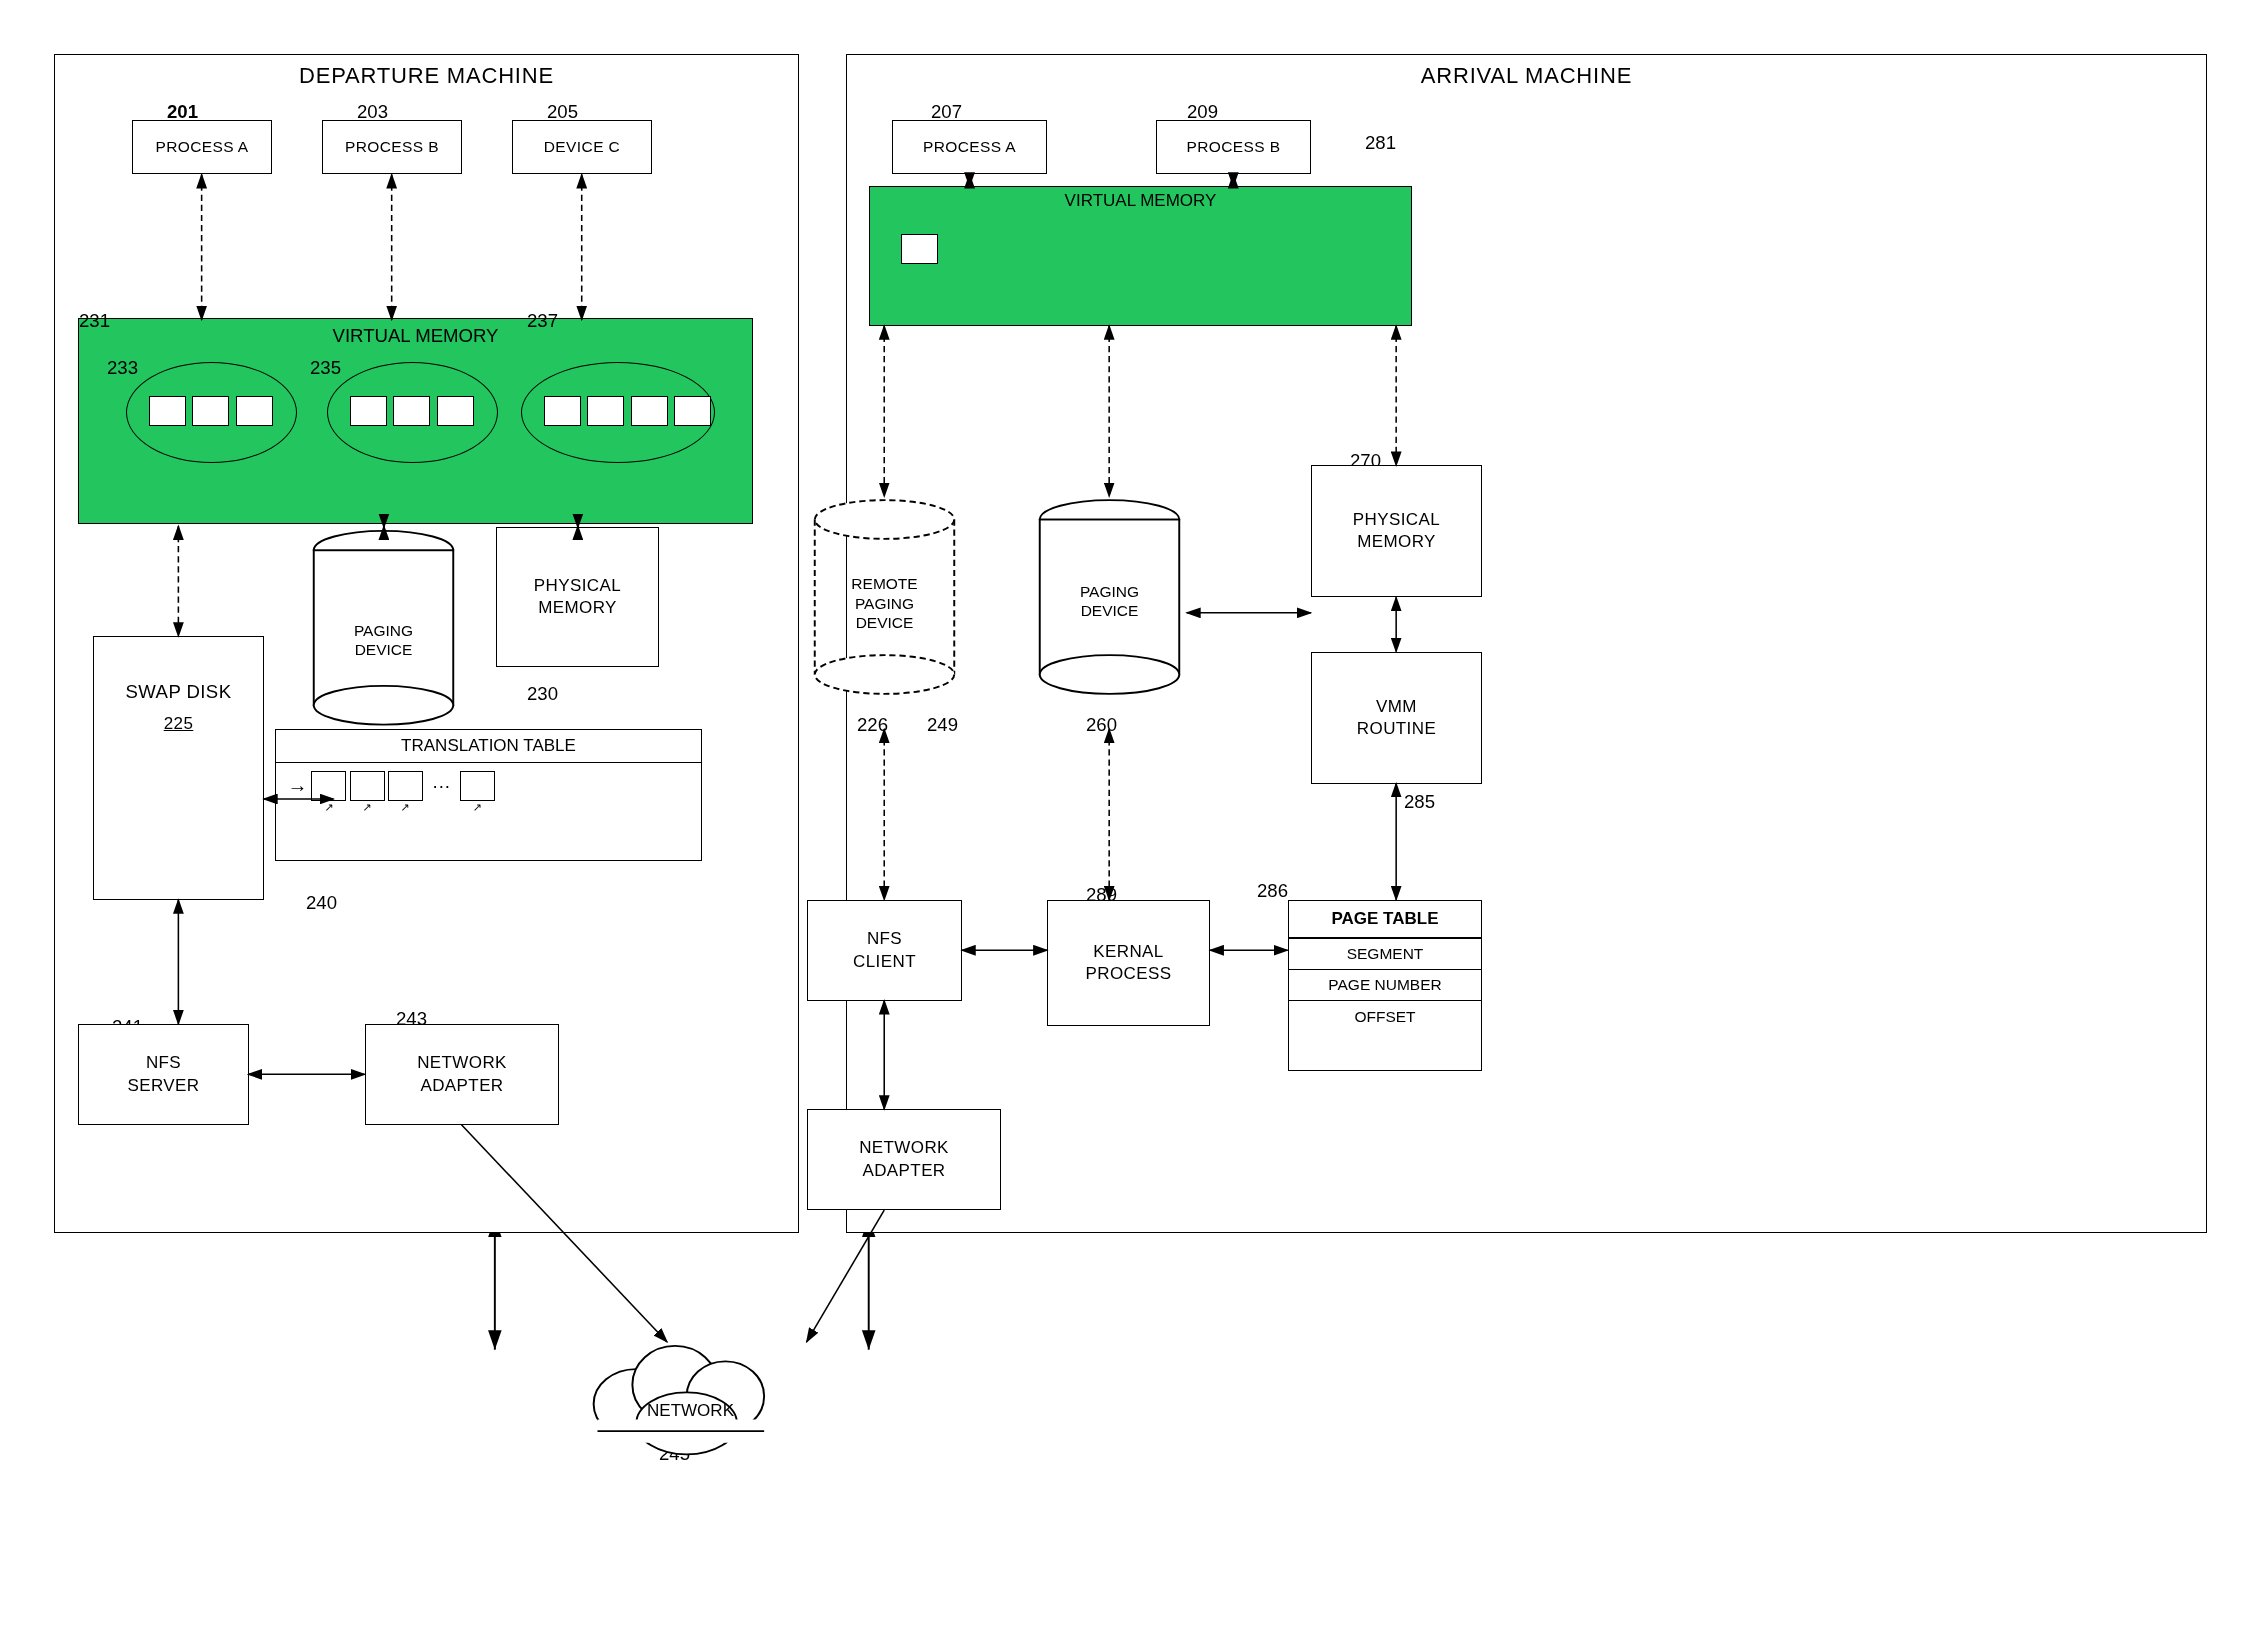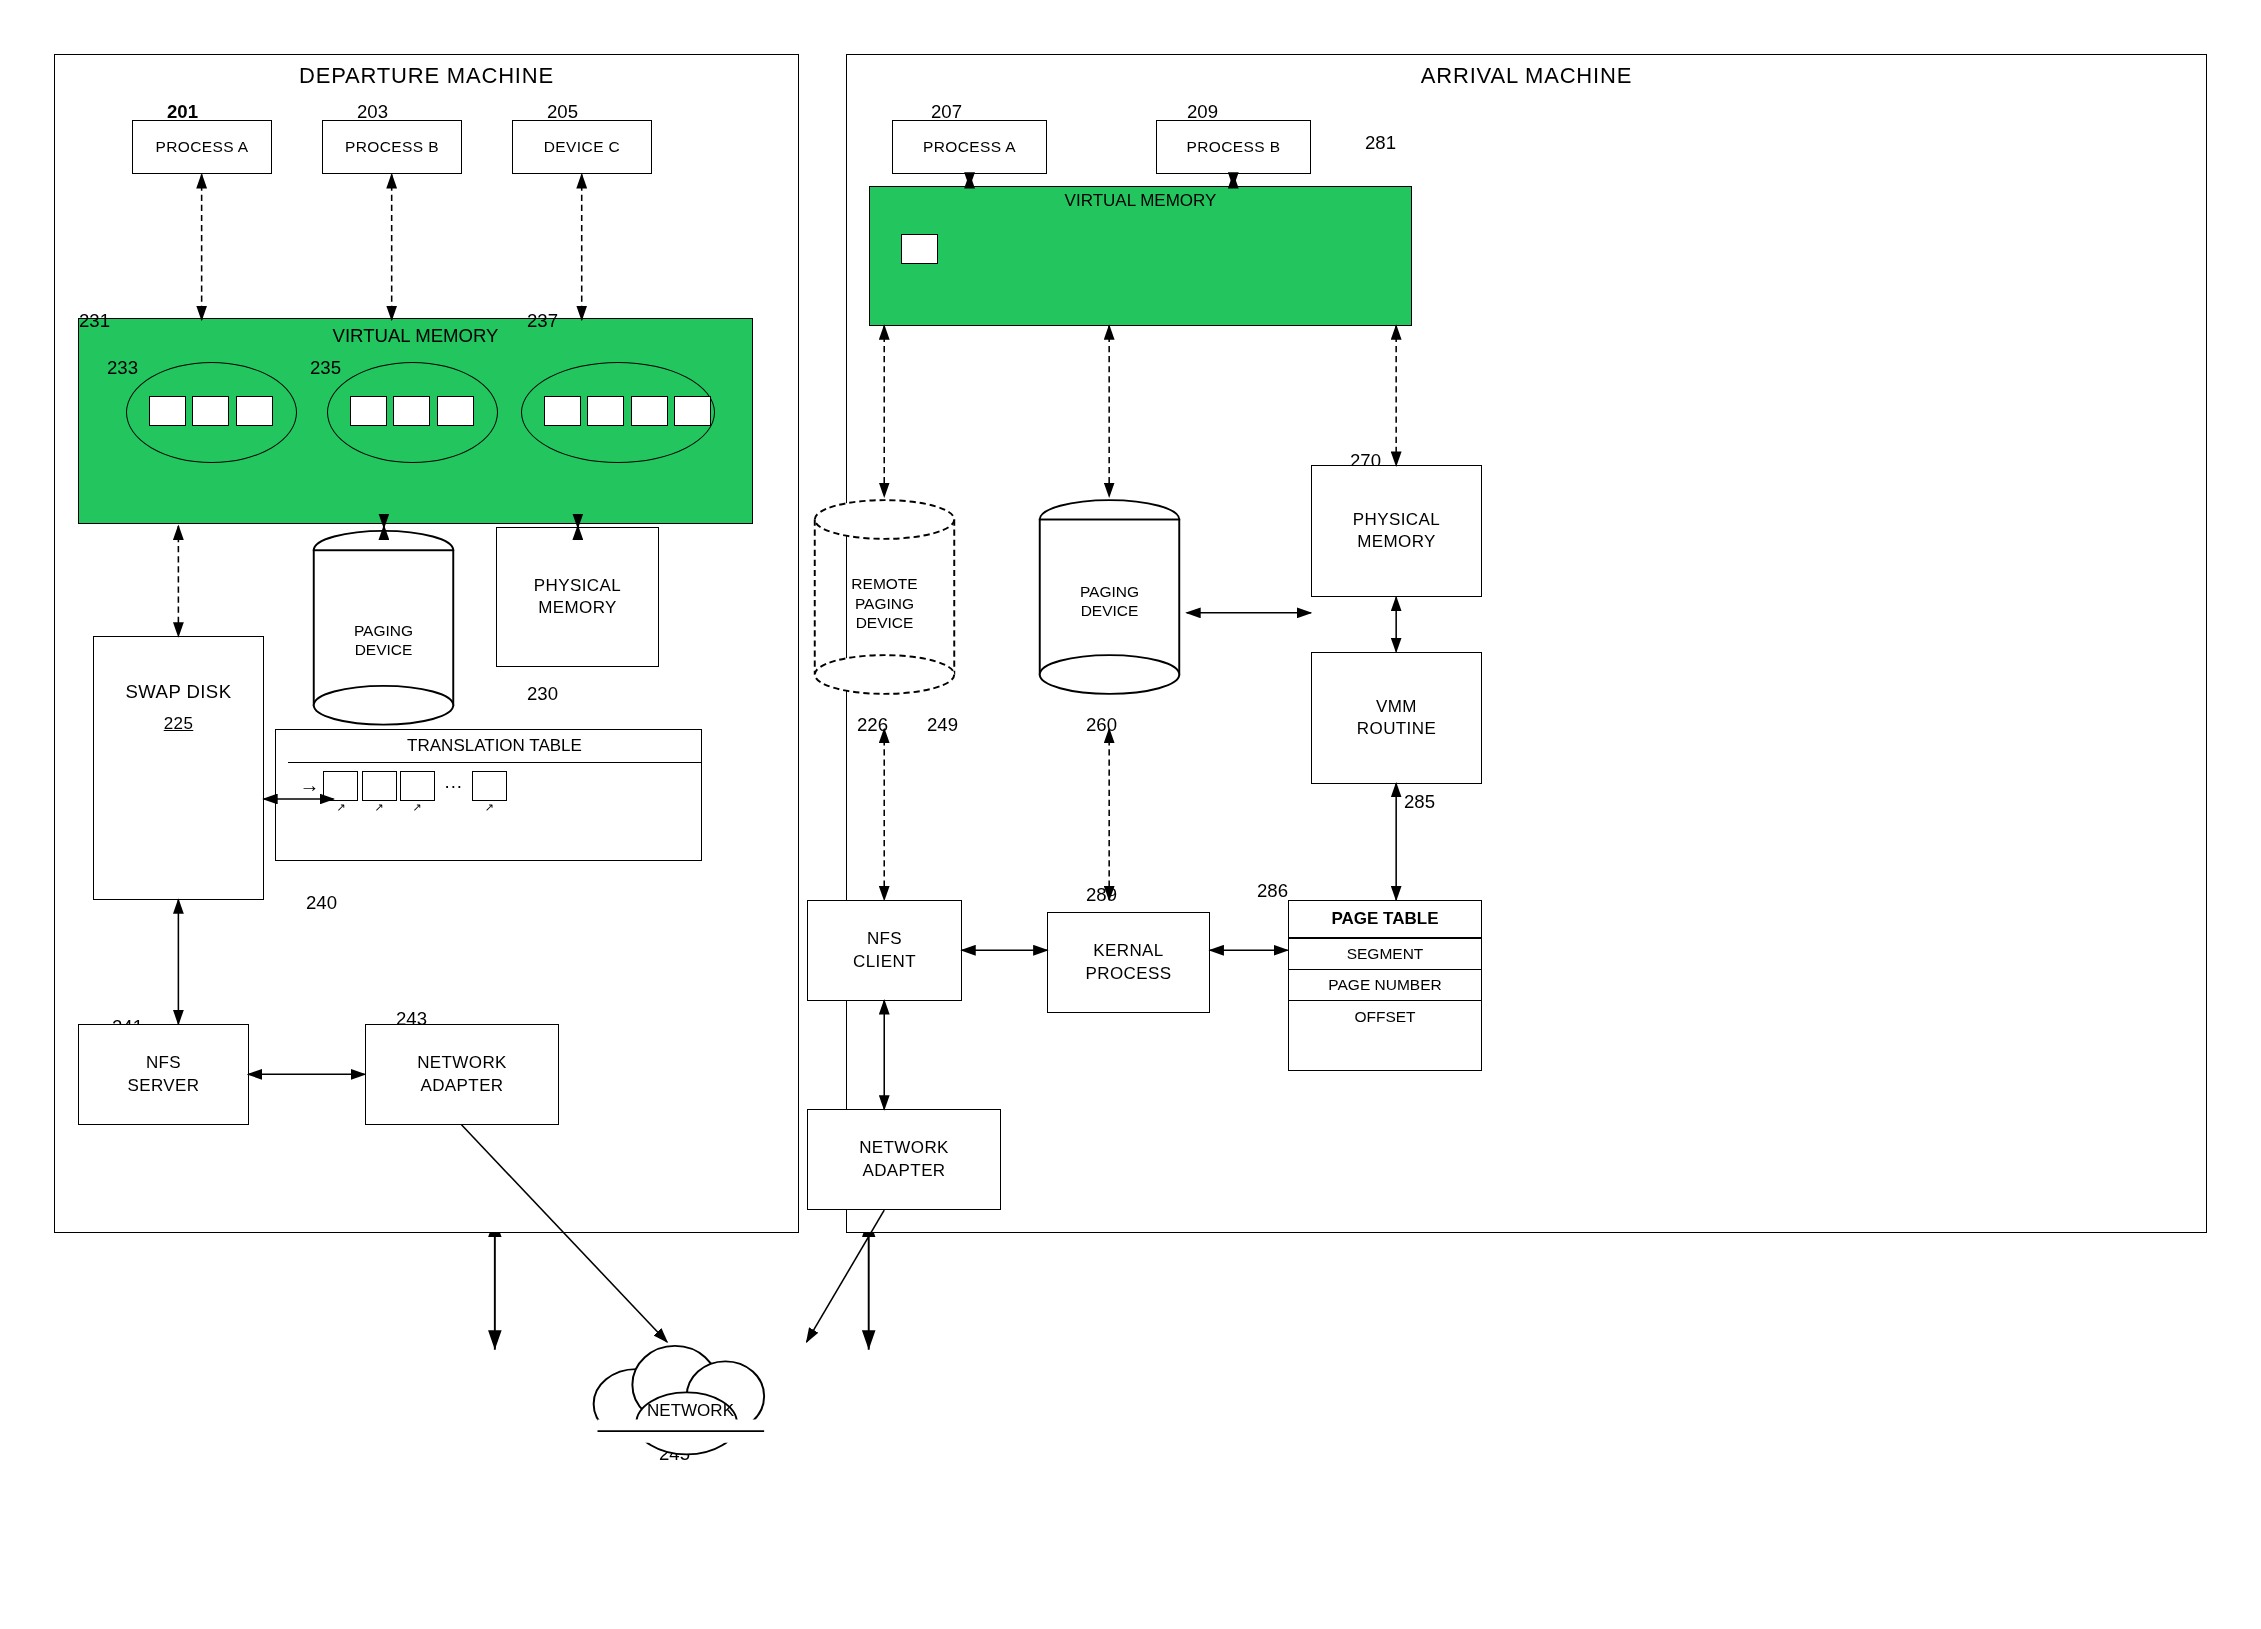--- a/index.html
+++ b/index.html
@@ -243,21 +243,21 @@
     <text x="100" y="165" text-anchor="middle" font-size="20" font-family="Arial">DEVICE</text>
   </svg>
 
   <div class="ref-number" style="left:496px; top:652px;">230</div>
   <div class="component-box" style="left:465px; top:496px; width:163px; height:140px; font-size:17px; flex-direction:column;">
     <span>PHYSICAL</span>
     <span>MEMORY</span>
   </div>
 
   <div class="ref-number" style="left:275px; top:861px;">240</div>
-  <div class="trans-table-box" style="left:244px; top:698px; width:427px; height:132px;padding-left:12px;">
+  <div class="trans-table-box" style="left:244px; top:698px; width:427px; height:132px;">
     <div style="text-align:center; font-size:17px; padding:6.2px 0; border-bottom:1.6px solid #000;">TRANSLATION TABLE</div>
 
     <div style="display:flex; align-items:center; padding:7.8px 11.6px; font-size:20px;">
       <span style="margin-right:3.9px;">→</span>
       <div style="display:flex; gap:3.1px; align-items:center;">
         <div style="width:35px; height:29.5px; border:1.6px solid #000; position:relative;">
           <div style="position:absolute; bottom:-14px; left:50%; transform:translateX(-50%); font-size:11px;">↗</div>
         </div>
         <div style="width:35px; height:29.5px; border:1.6px solid #000; position:relative;">
           <div style="position:absolute; bottom:-14px; left:50%; transform:translateX(-50%); font-size:11px;">↗</div>
@@ -348,21 +348,21 @@
     <span>VMM</span>
     <span>ROUTINE</span>
   </div>
 
   <div class="component-box" style="left:776px; top:869px; width:155px; height:101px; font-size:17px; flex-direction:column;">
     <span>NFS</span>
     <span>CLIENT</span>
   </div>
 
   <div class="ref-number" style="left:1055px; top:853px;">289</div>
-  <div class="component-box" style="left:1016px; top:869px; width:163px; height:101px; font-size:17px; flex-direction:column;margin-top:12px;">
+  <div class="component-box" style="left:1016px; top:869px; width:163px; height:126px; font-size:17px; flex-direction:column;">
     <span>KERNAL</span>
     <span>PROCESS</span>
   </div>
 
   <div class="ref-number" style="left:1226px; top:849px;">286</div>
   <div class="page-table-outer" style="left:1257px; top:869px; width:194px; height:171px;">
     <div style="font-size:17px; font-weight:bold; text-align:center; padding:7.8px 0; border-bottom:1.6px solid #000;">PAGE TABLE</div>
     <div class="page-table-row">SEGMENT</div>
     <div class="page-table-row">PAGE NUMBER</div>
     <div class="page-table-row">OFFSET</div>

